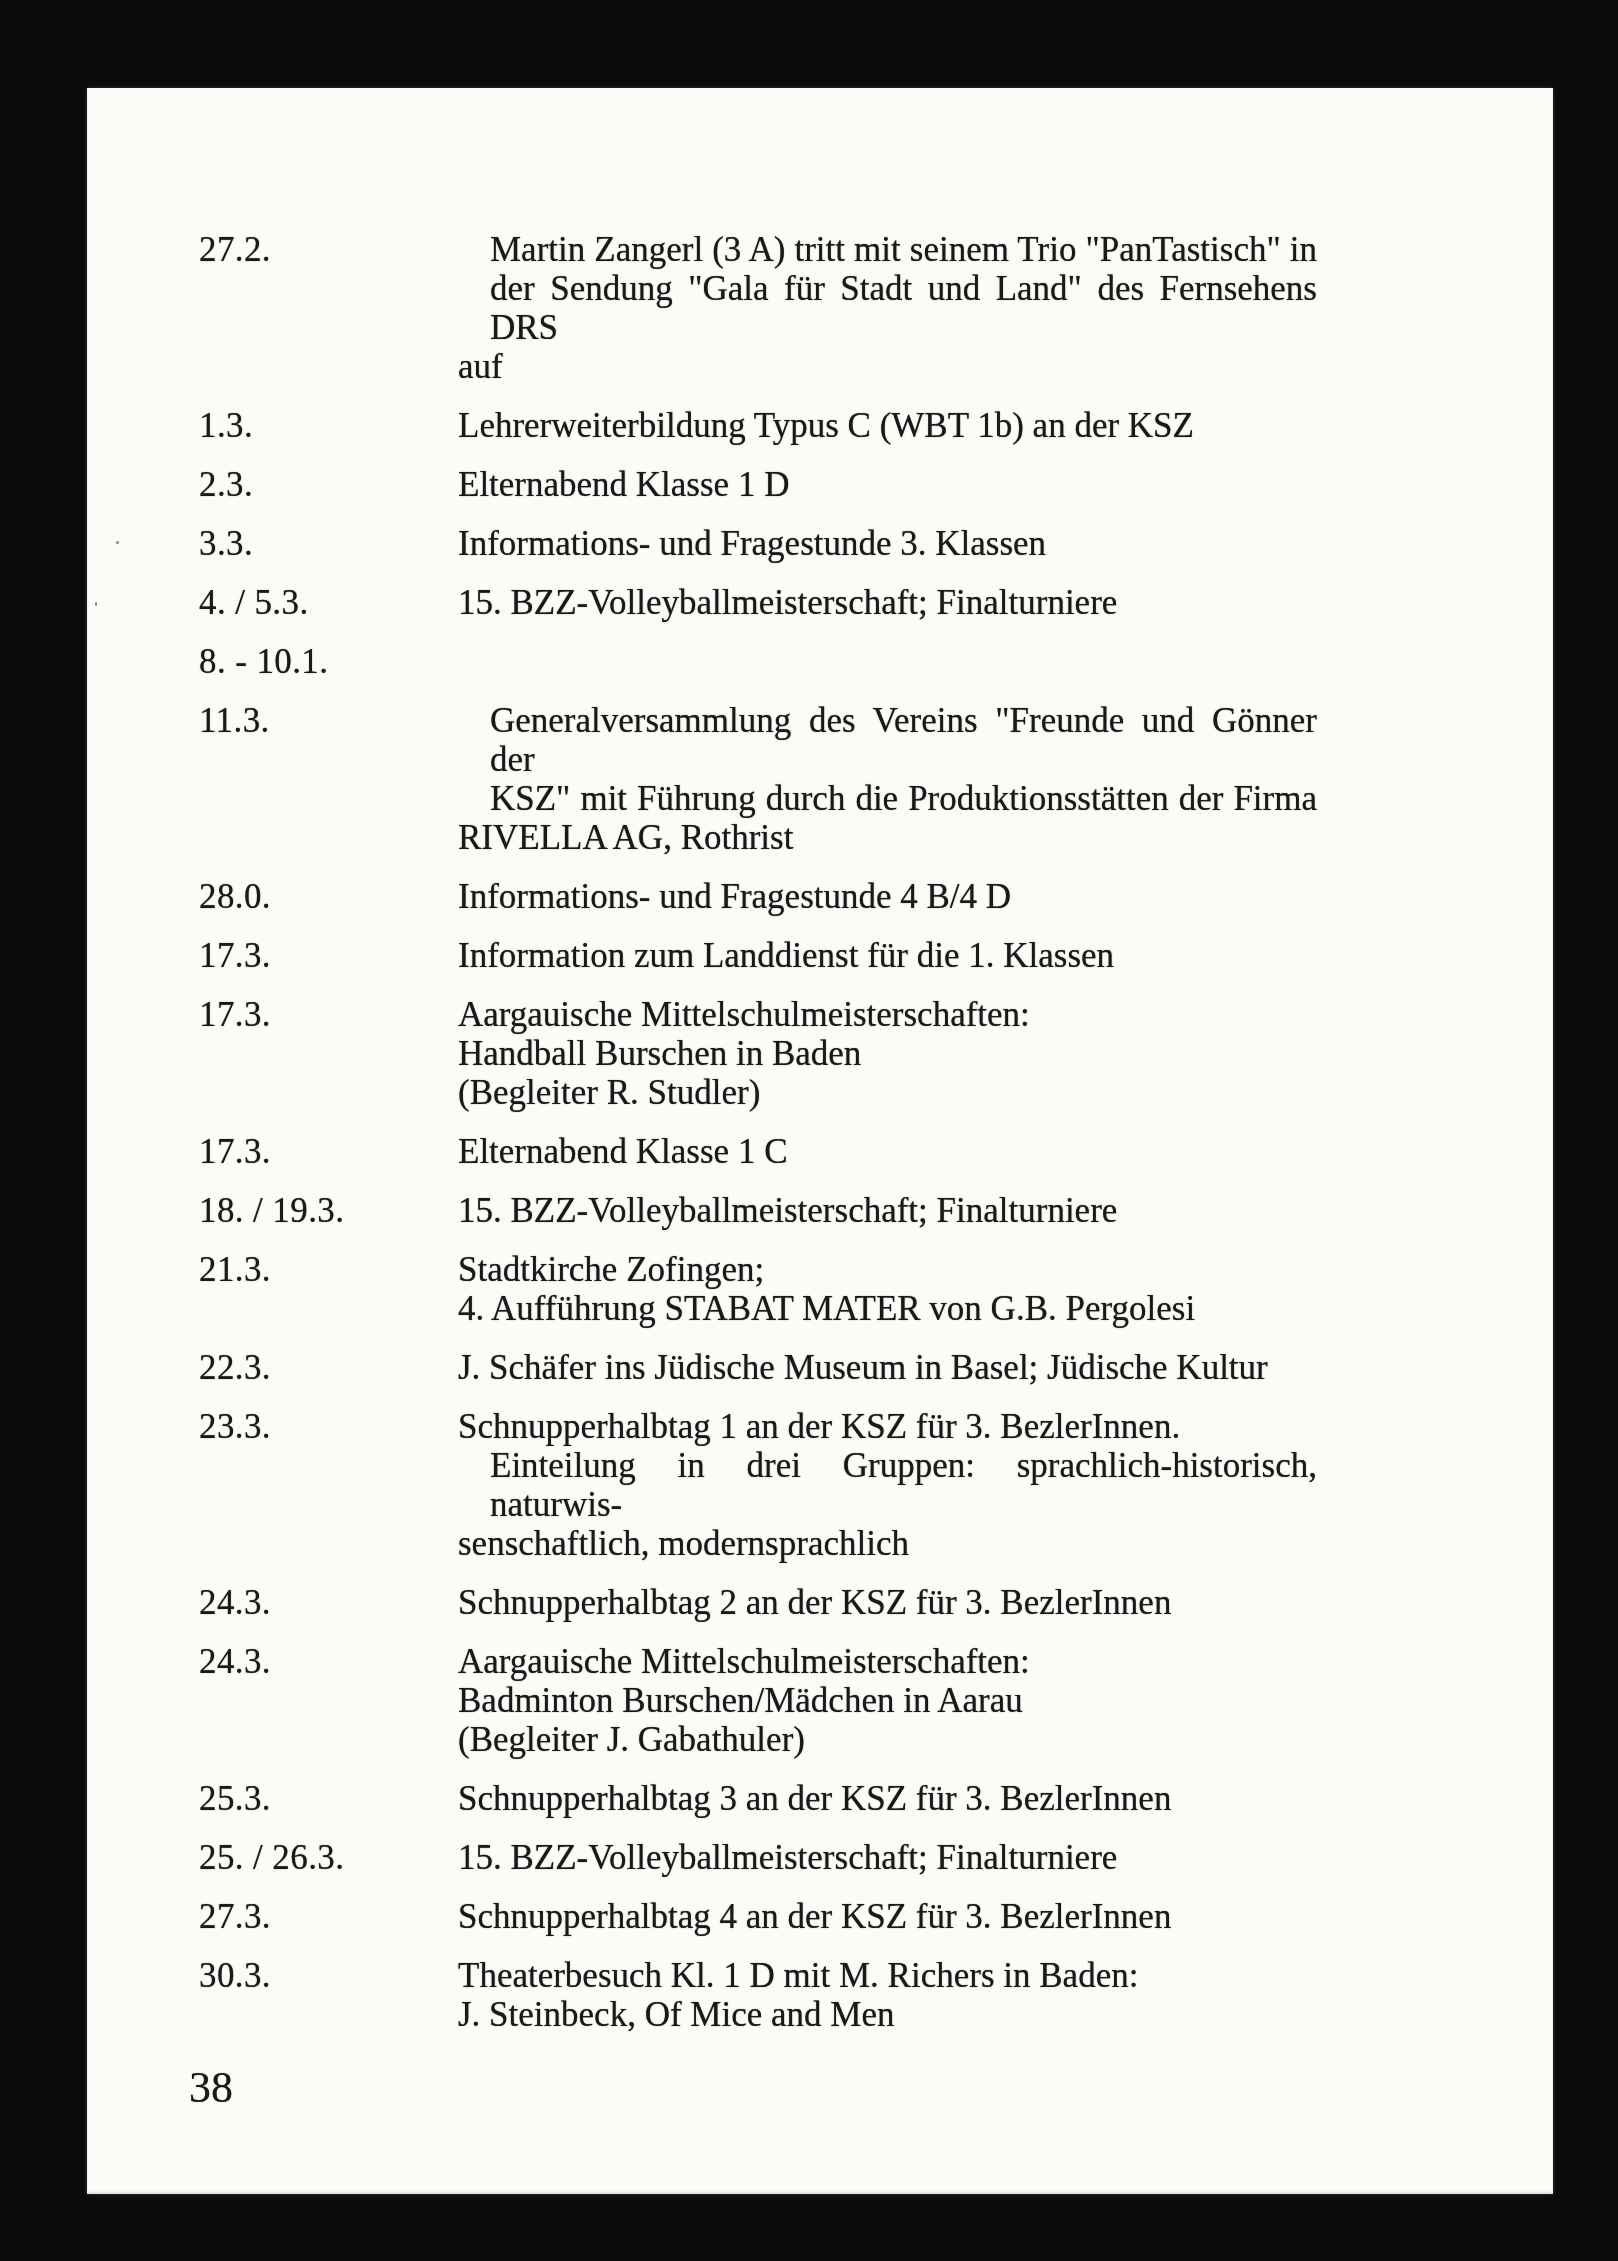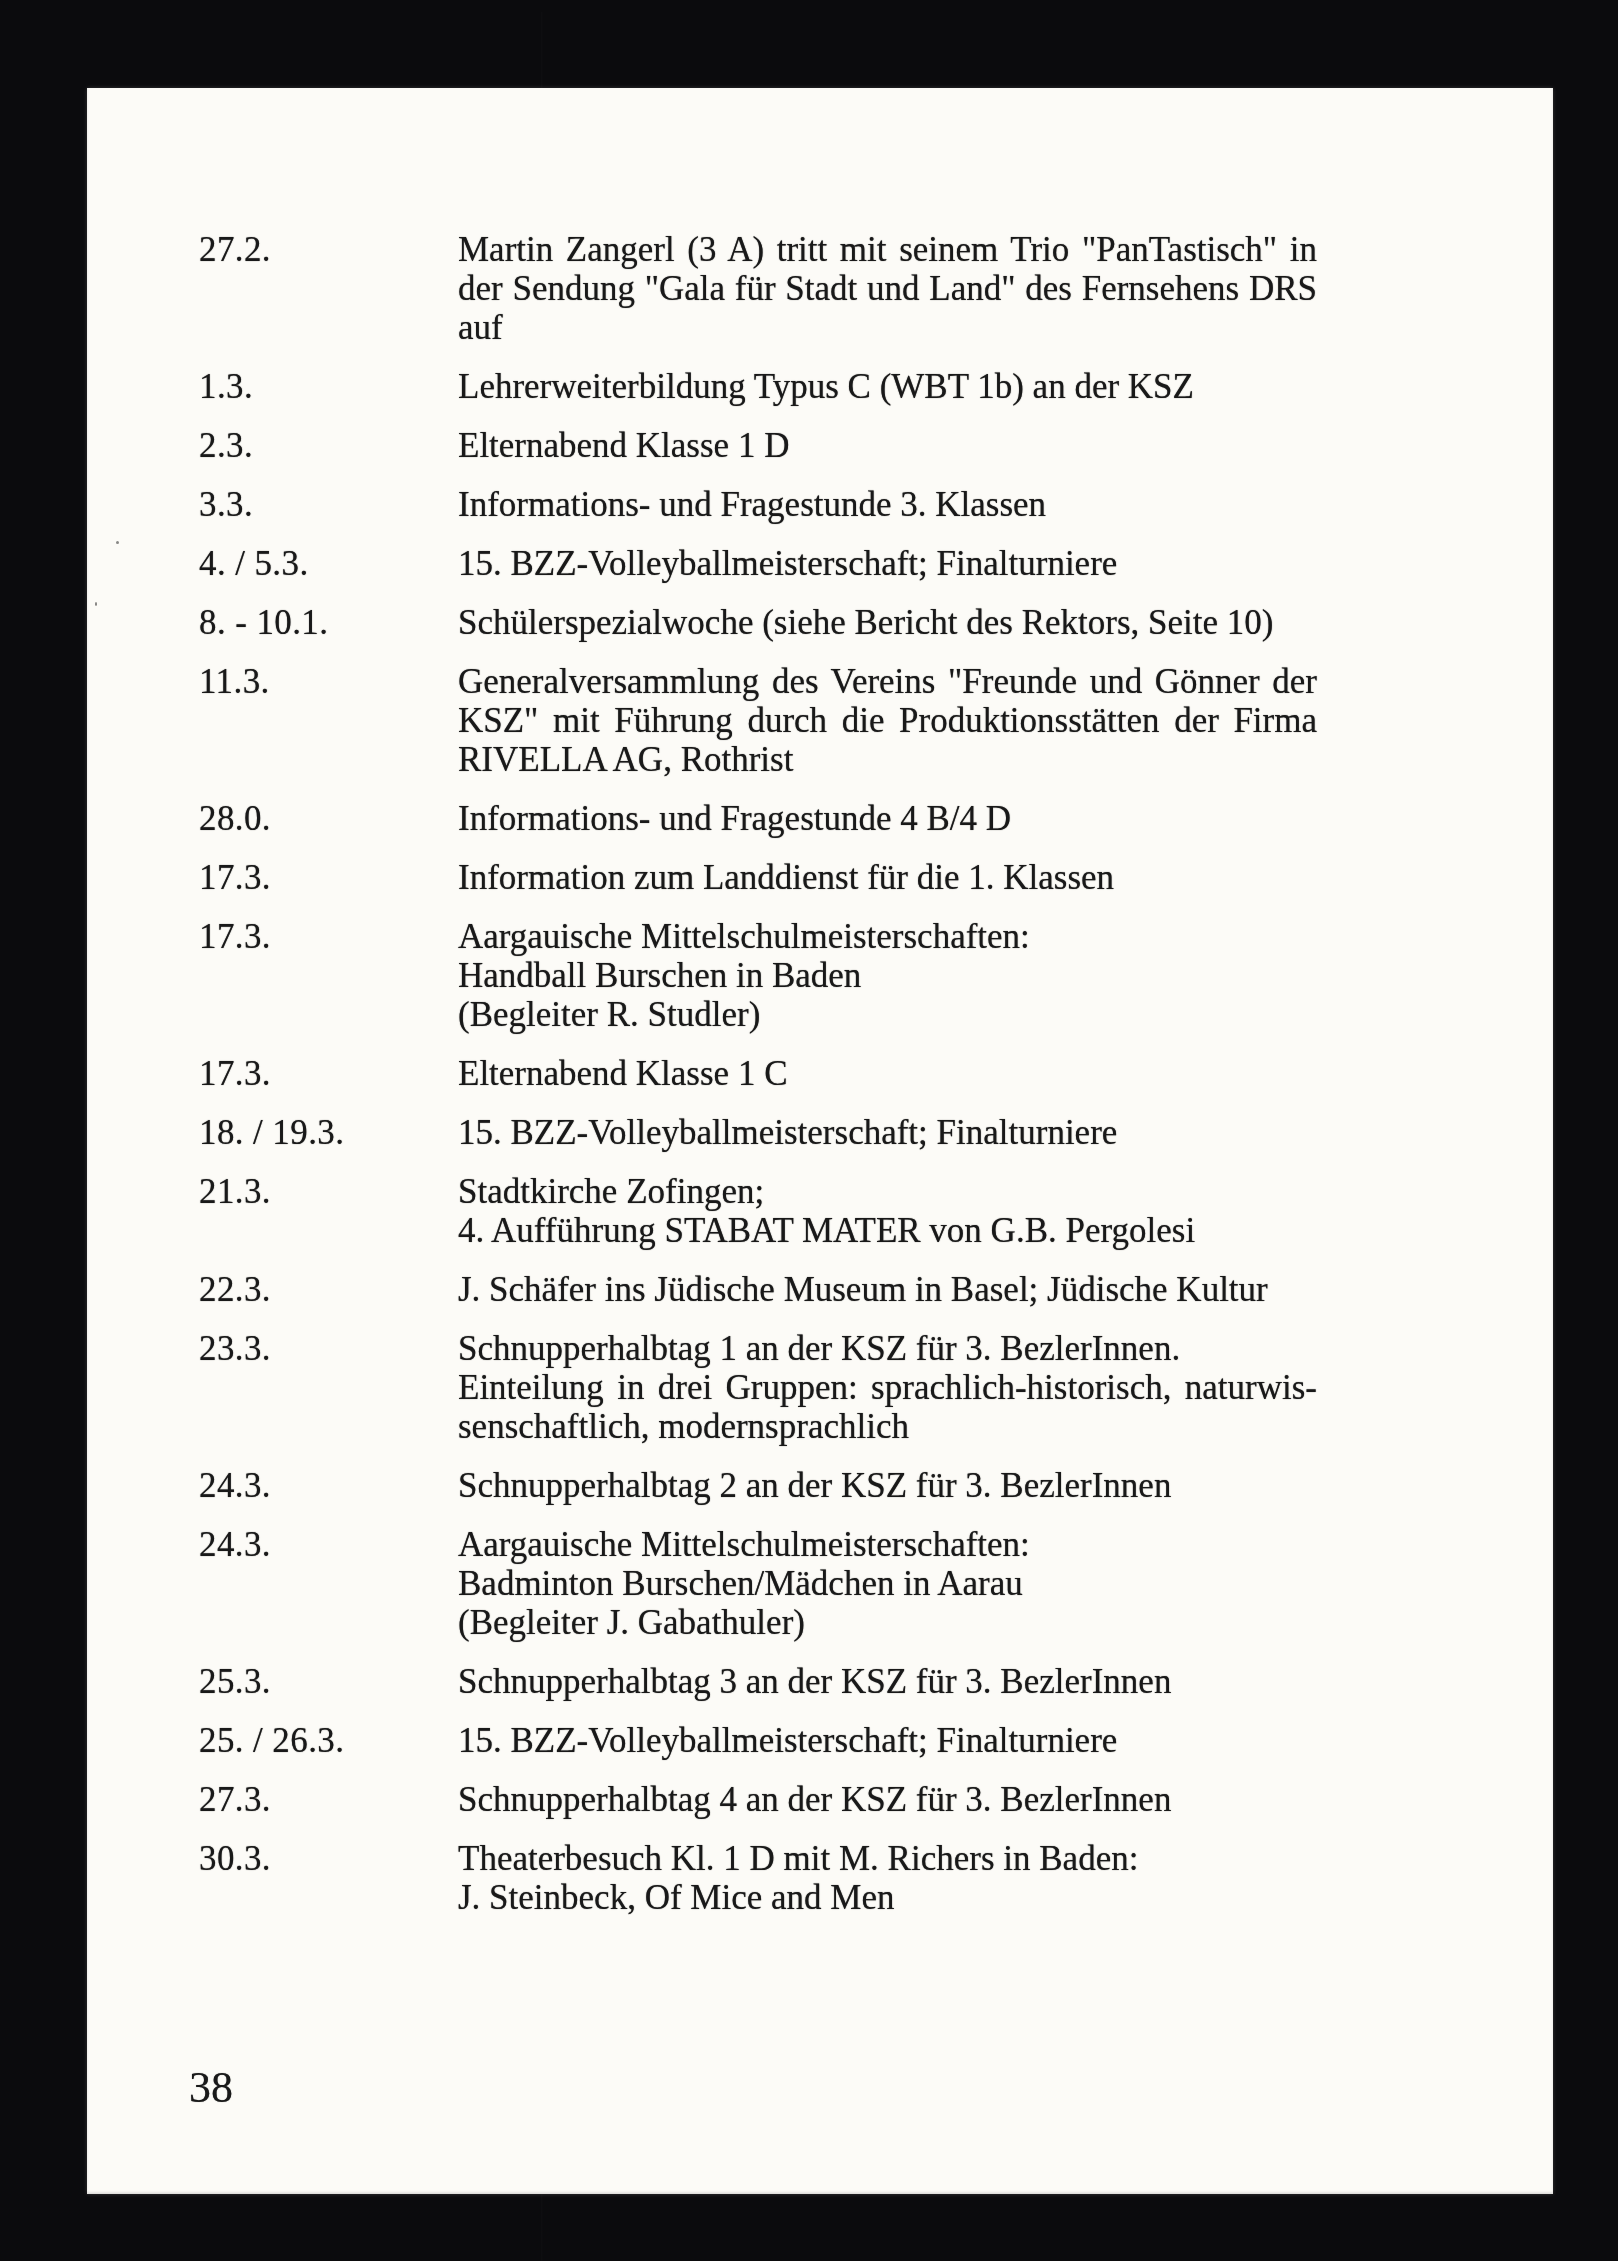--- a/index.html
+++ b/index.html
@@ -45,21 +45,21 @@
     text-shadow:0 0 0.8px rgba(25,25,25,0.65), 0 0 1.6px rgba(25,25,25,0.15);
     white-space:nowrap;
   }
   .desc{
     width:859px;flex:none;
     font-size:35px;line-height:39px;
     color:var(--ink);
     text-shadow:0 0 0.8px rgba(25,25,25,0.65), 0 0 1.6px rgba(25,25,25,0.15);
   }
   .line{display:block;text-align:left;}
-  .jline{text-align:justify;text-align-last:justify;}
+  .jline{text-align:justify;text-align-last:justify;margin-left:32px;}
   .page-number{
     position:absolute;
     left:102px;top:1980px;
     font-size:44px;line-height:39px;
     color:var(--ink);
     text-shadow:0 0 0.8px rgba(25,25,25,0.65);
   }
   .speck{
     position:absolute;border-radius:50%;
     background:rgba(40,40,40,0.55);
@@ -107,23 +107,20 @@
 
   <div class="entry">
     <div class="date">4. / 5.3.</div>
     <div class="desc">
             <div class="line">15. BZZ-Volleyballmeisterschaft; Finalturniere</div>
           </div>
   </div>
 
   <div class="entry">
     <div class="date">8. - 10.1.</div>
-    <div class="desc">
-            <div class="line">Schülerspezialwoche (siehe Bericht des Rektors, Seite 10)</div>
-          </div>
   </div>
 
   <div class="entry">
     <div class="date">11.3.</div>
     <div class="desc">
             <div class="line jline">Generalversammlung des Vereins "Freunde und Gönner der</div>
             <div class="line jline">KSZ" mit Führung durch die Produktionsstätten der Firma</div>
             <div class="line">RIVELLA AG, Rothrist</div>
           </div>
   </div>

